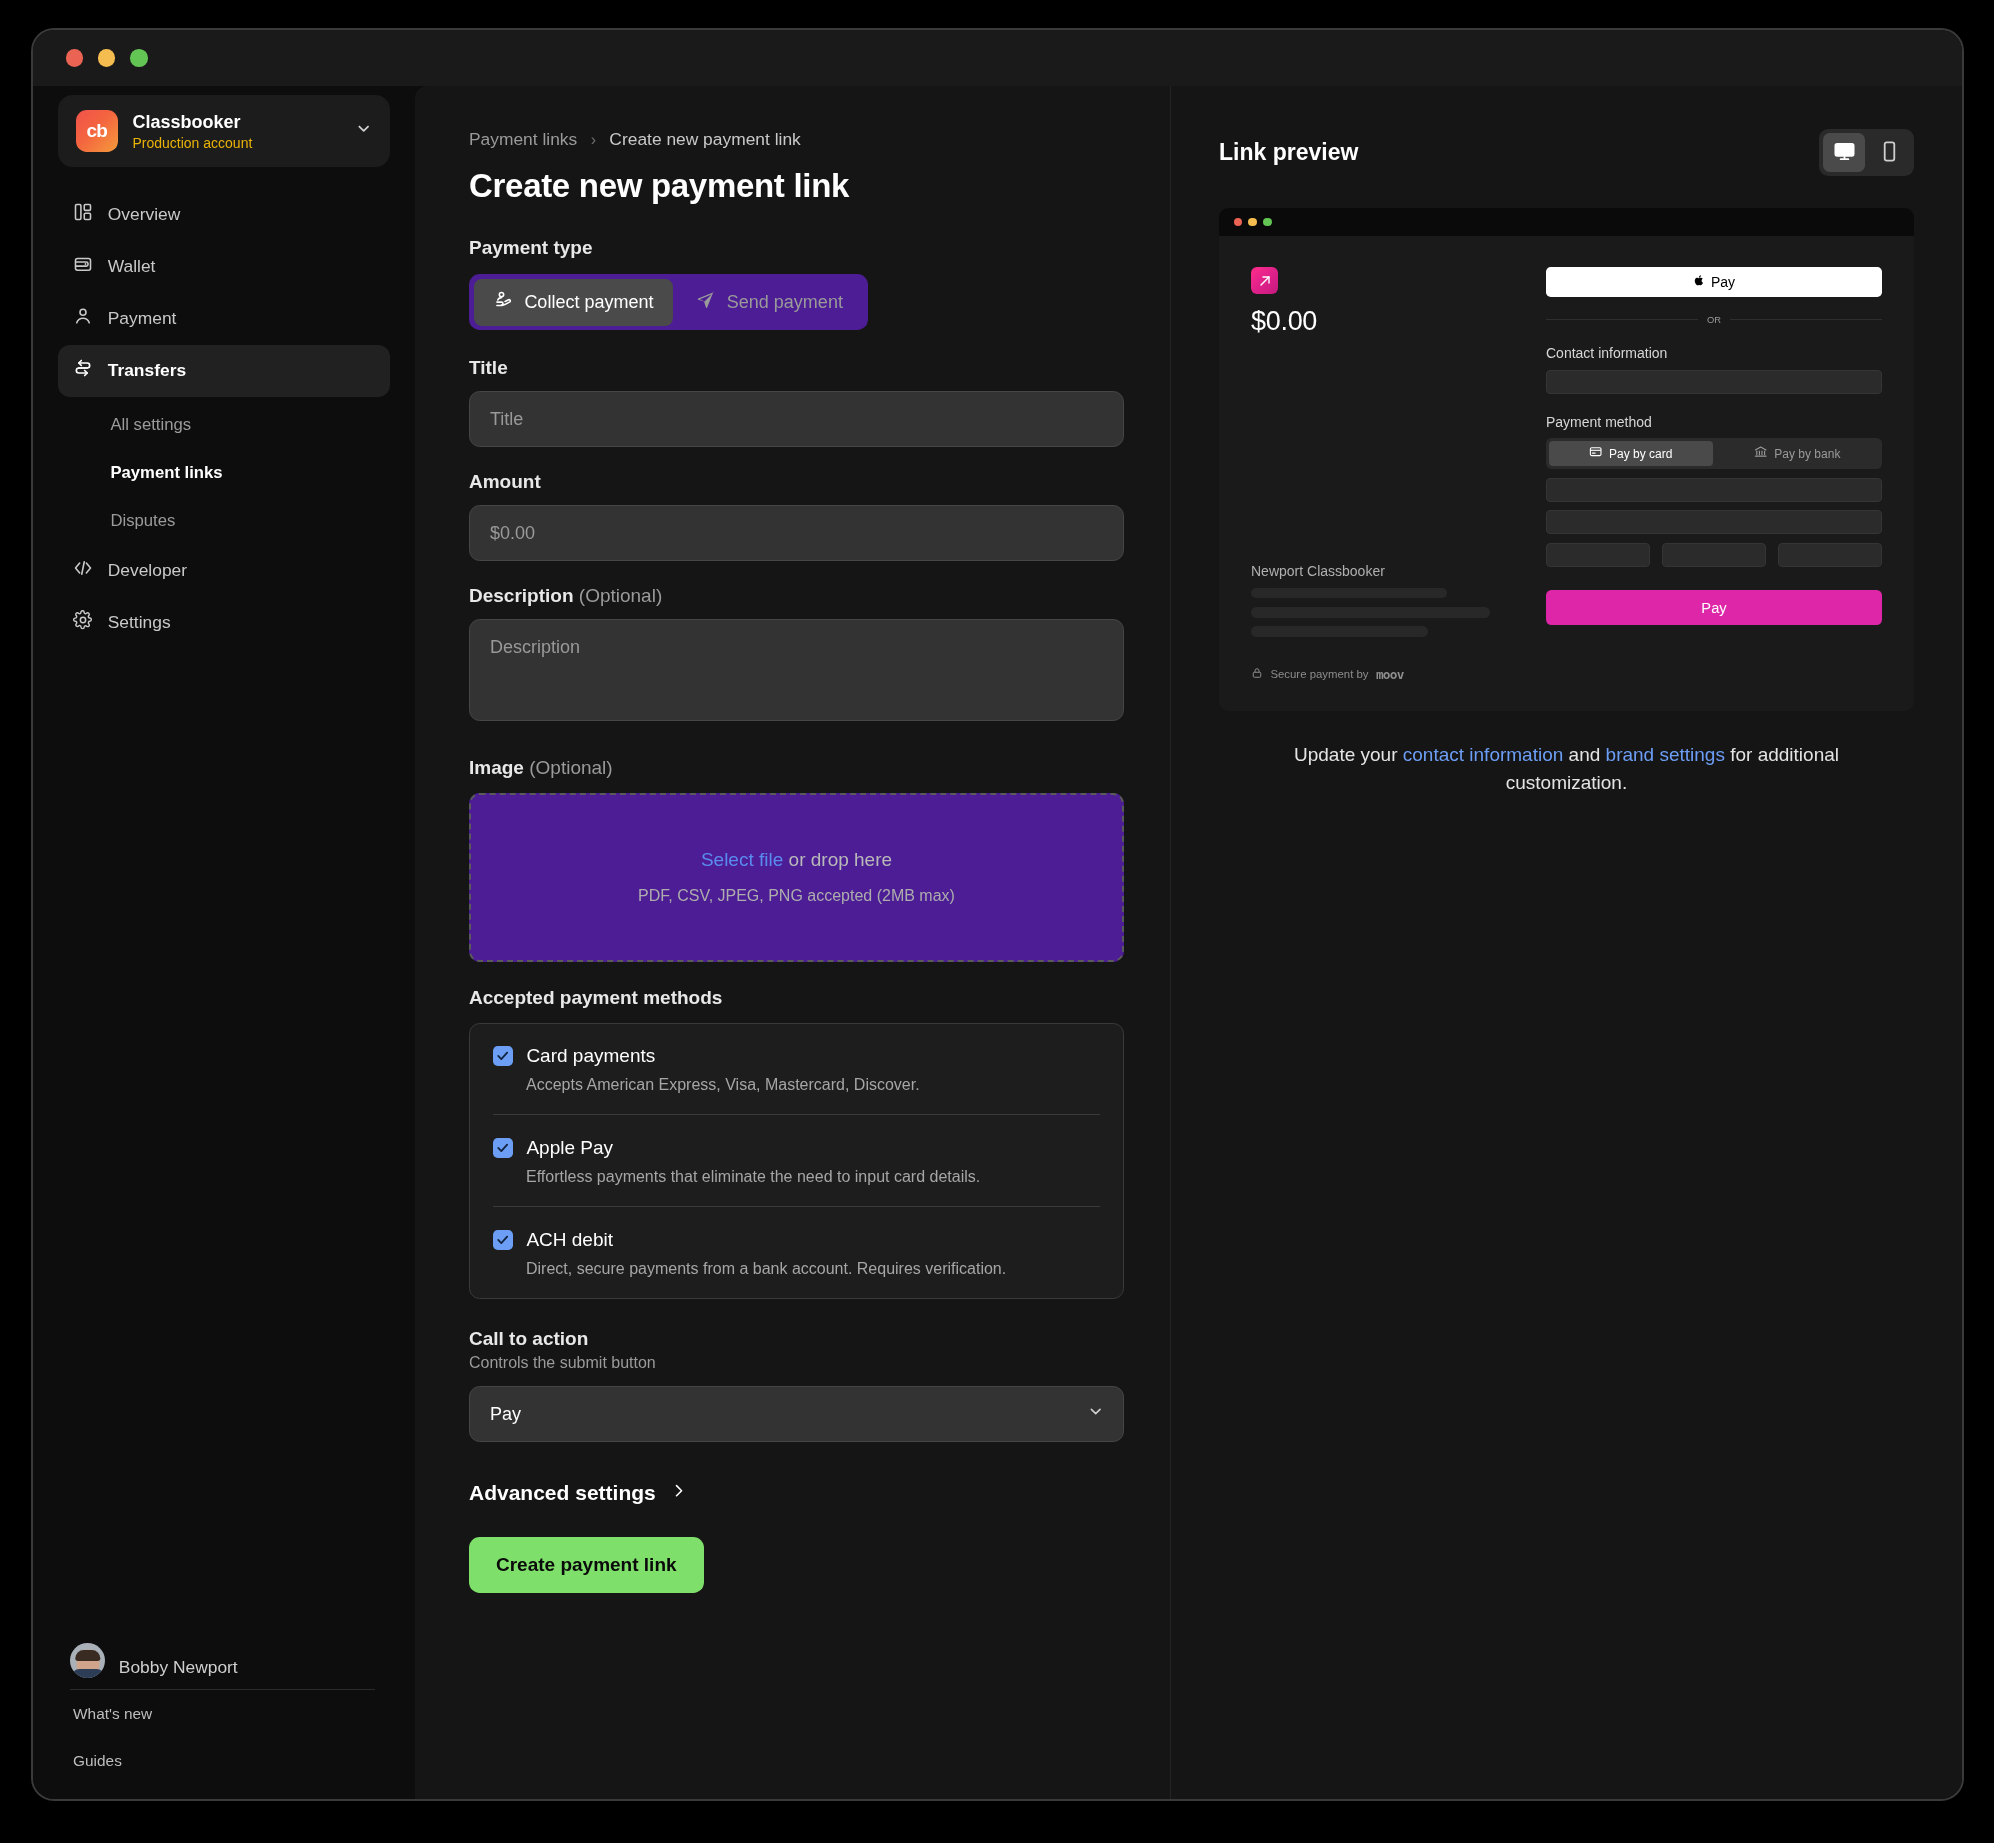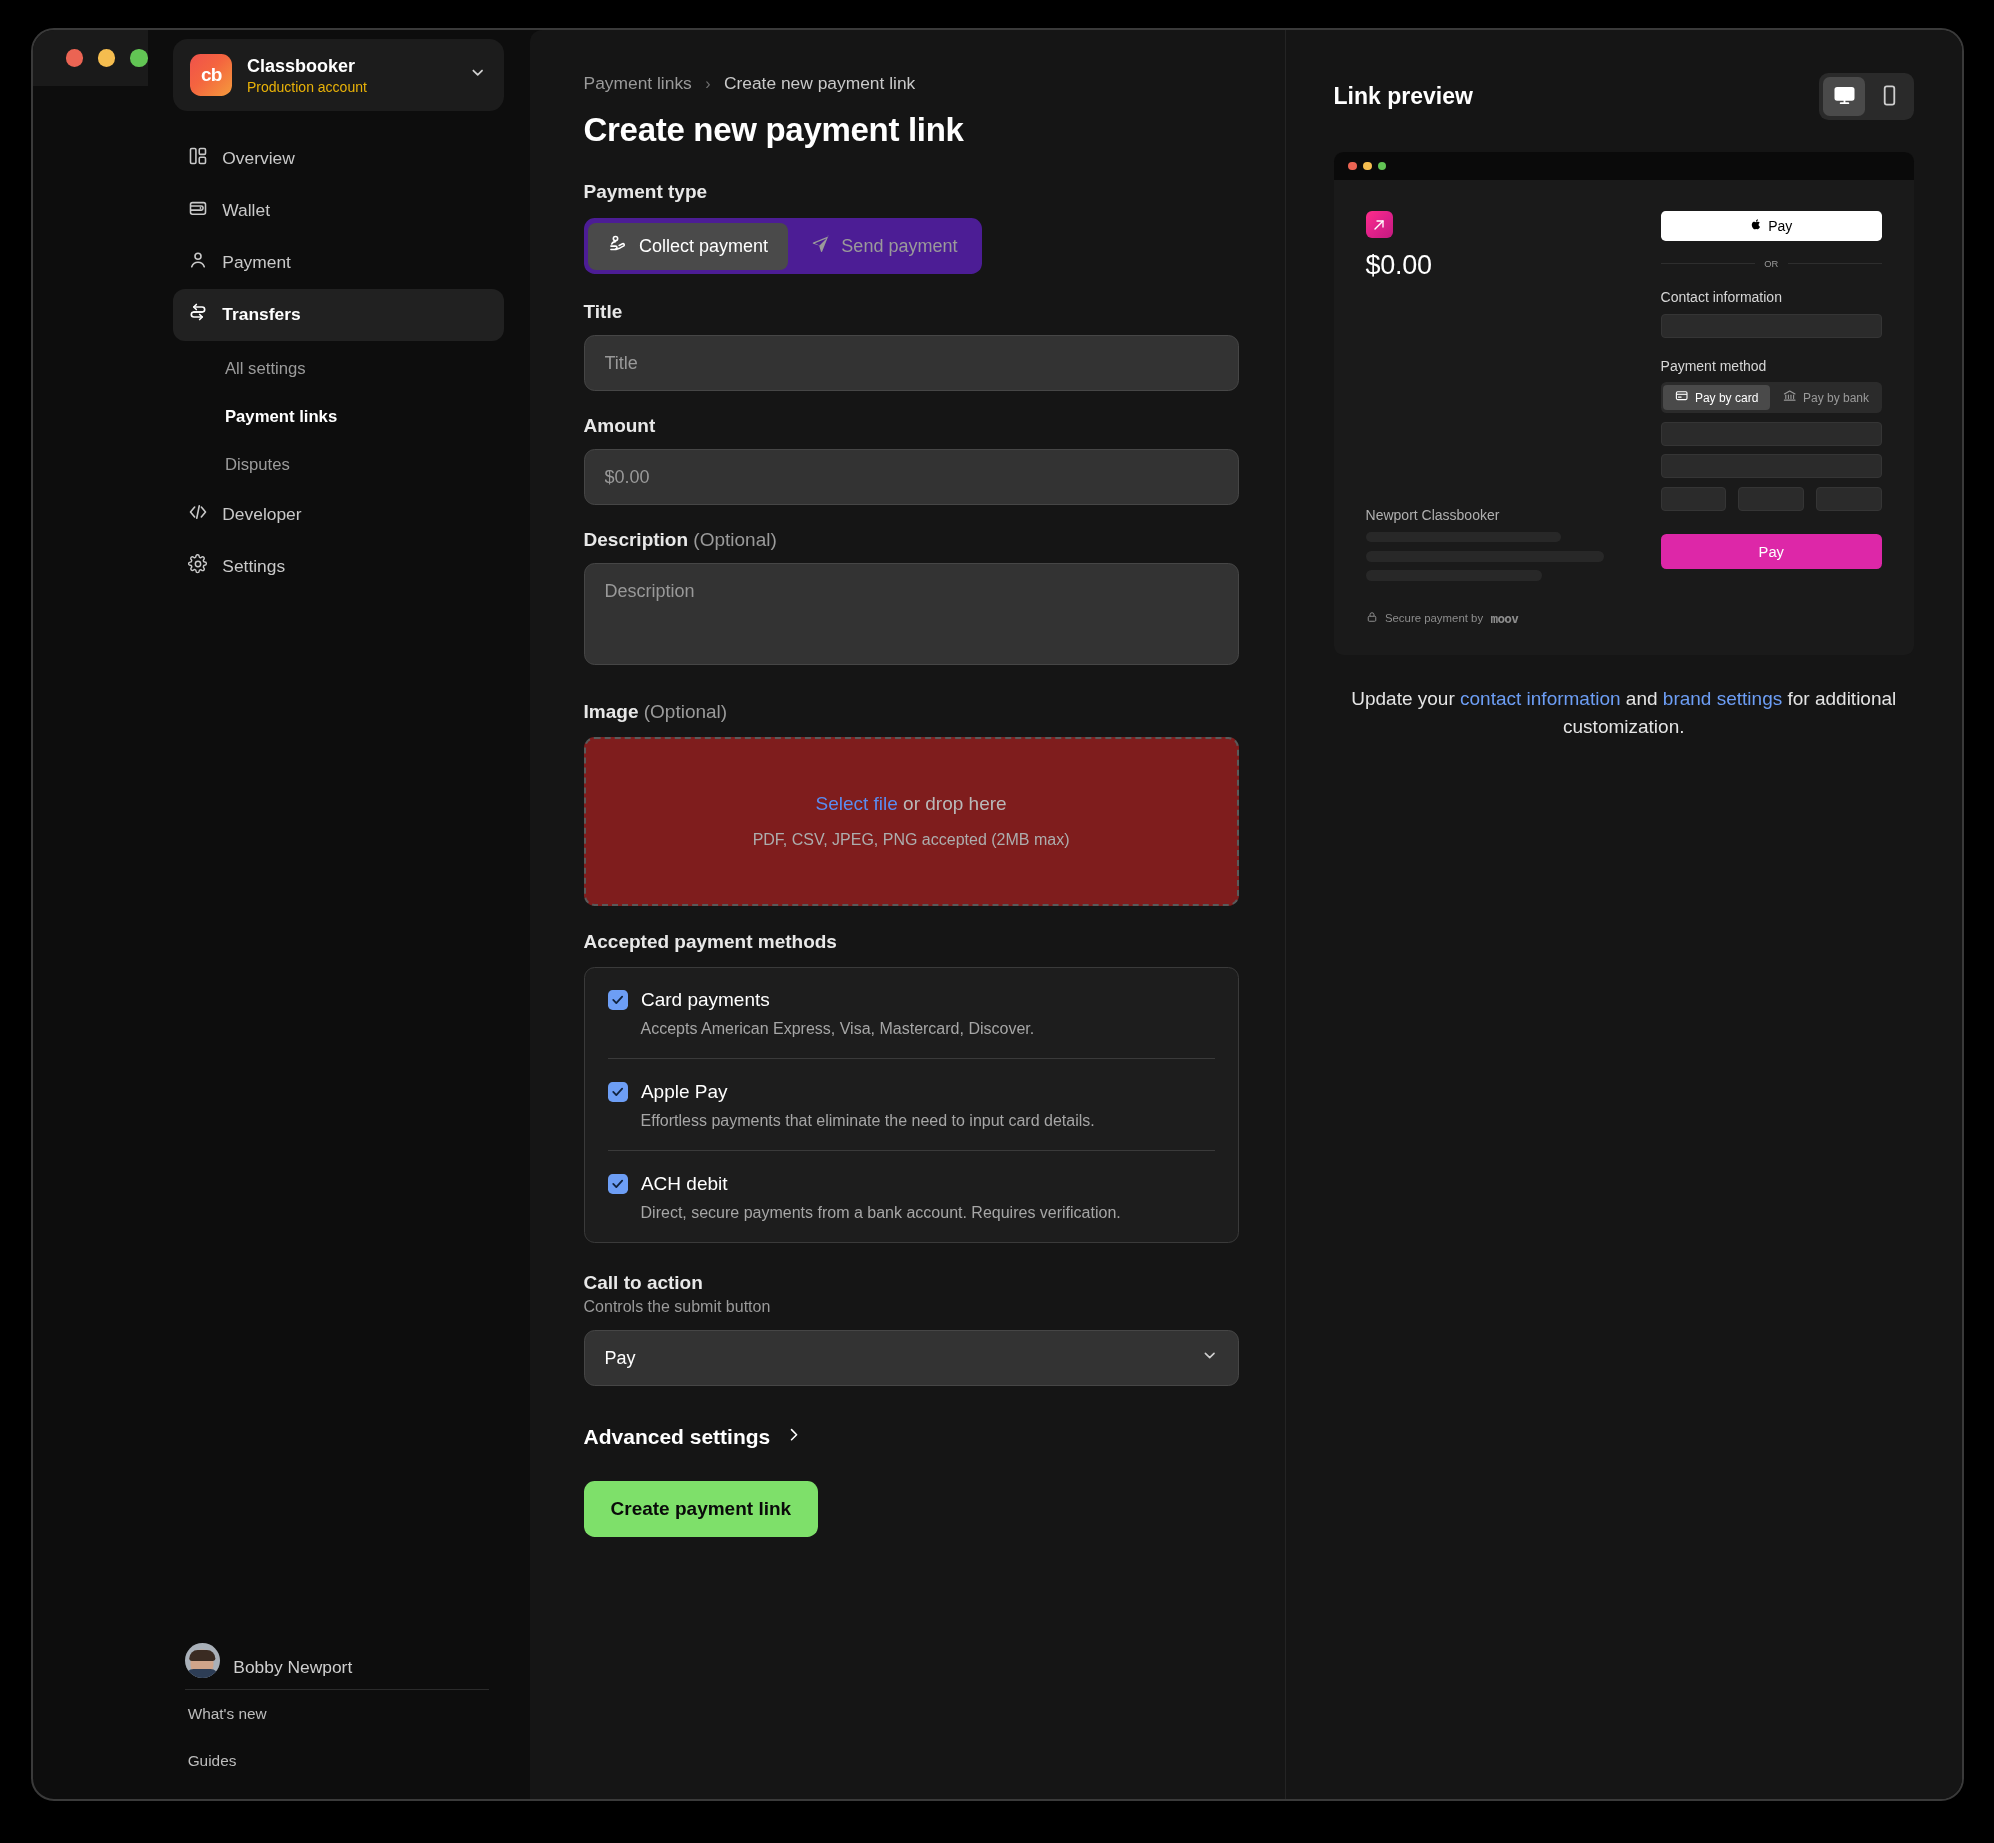--- a/index.html
+++ b/index.html
@@ -10,21 +10,21 @@
     overflow: hidden;
   }
   .desk { width: 1995px; height: 1844px; background: #000; padding: 28px 31px 43px 31px; }
   .window {
     width: 100%; height: 100%;
     background: #0d0d0d;
     border-radius: 23px;
     border: 2px solid #3a3a3a;
     box-shadow: 0 16px 47px rgba(0,0,0,.9);
     overflow: hidden;
-    display: flex; flex-direction: row;
+    display: flex; flex-direction: column;
   }
   
   .titlebar { height: 56px; flex: 0 0 56px; background:#1a1a1a; display:flex; align-items:center; padding-left: 33px; gap: 14.7px; }
   .dot { width: 17.4px; height: 17.4px; border-radius: 50%; }
   .dot.r { background:#eb6453; } .dot.y { background:#f5bd4f; } .dot.g { background:#62c554; }
 
   .body { flex: 1; display: flex; min-height: 0; }
 
   
   .sidebar { width: 382px; flex: 0 0 382px; background:#0d0d0d; display:flex; flex-direction:column; padding: 0 25.4px; }
@@ -86,21 +86,21 @@
 
   .field { margin-top: 13.4px; }
   .inp {
     width: 655px; height:56px; background:#333; border:1.3px solid #464646; border-radius:10.7px;
     color:#fff; font-size:18px; padding: 0 20px; font-family:inherit; outline:none;
   }
   .inp::placeholder { color:#999; }
   textarea.inp { height:102px; padding-top:16px; resize:none; line-height:1.3; }
 
   .drop {
-    margin-top:13.4px; width:655px; height:169px; background:#7f1d1d; border:2px dashed #5a5a5a; border-radius:10.7px;
+    margin-top:13.4px; width:655px; height:169px; background:#4c1d95; border:2px dashed #5a5a5a; border-radius:10.7px;
     display:flex; flex-direction:column; align-items:center; justify-content:center; gap:16px; cursor:pointer;
   }
   .drop-main { font-size:19px; color:#b9b9b9; }
   .drop-main a { color:#5a8cf0; text-decoration:none; }
   .drop-sub { font-size:16px; color:#adadad; }
 
   .pm-card { margin-top:13.4px; width:655px; background:#1d1d1d; border:1.3px solid #3a3a3a; border-radius:10.7px; padding: 0 23px; }
   .pm-row { padding: 21.4px 0 20px; }
   .pm-row + .pm-row { border-top:1.3px solid #3a3a3a; }
   .pm-head { display:flex; align-items:center; gap:13.4px; }

